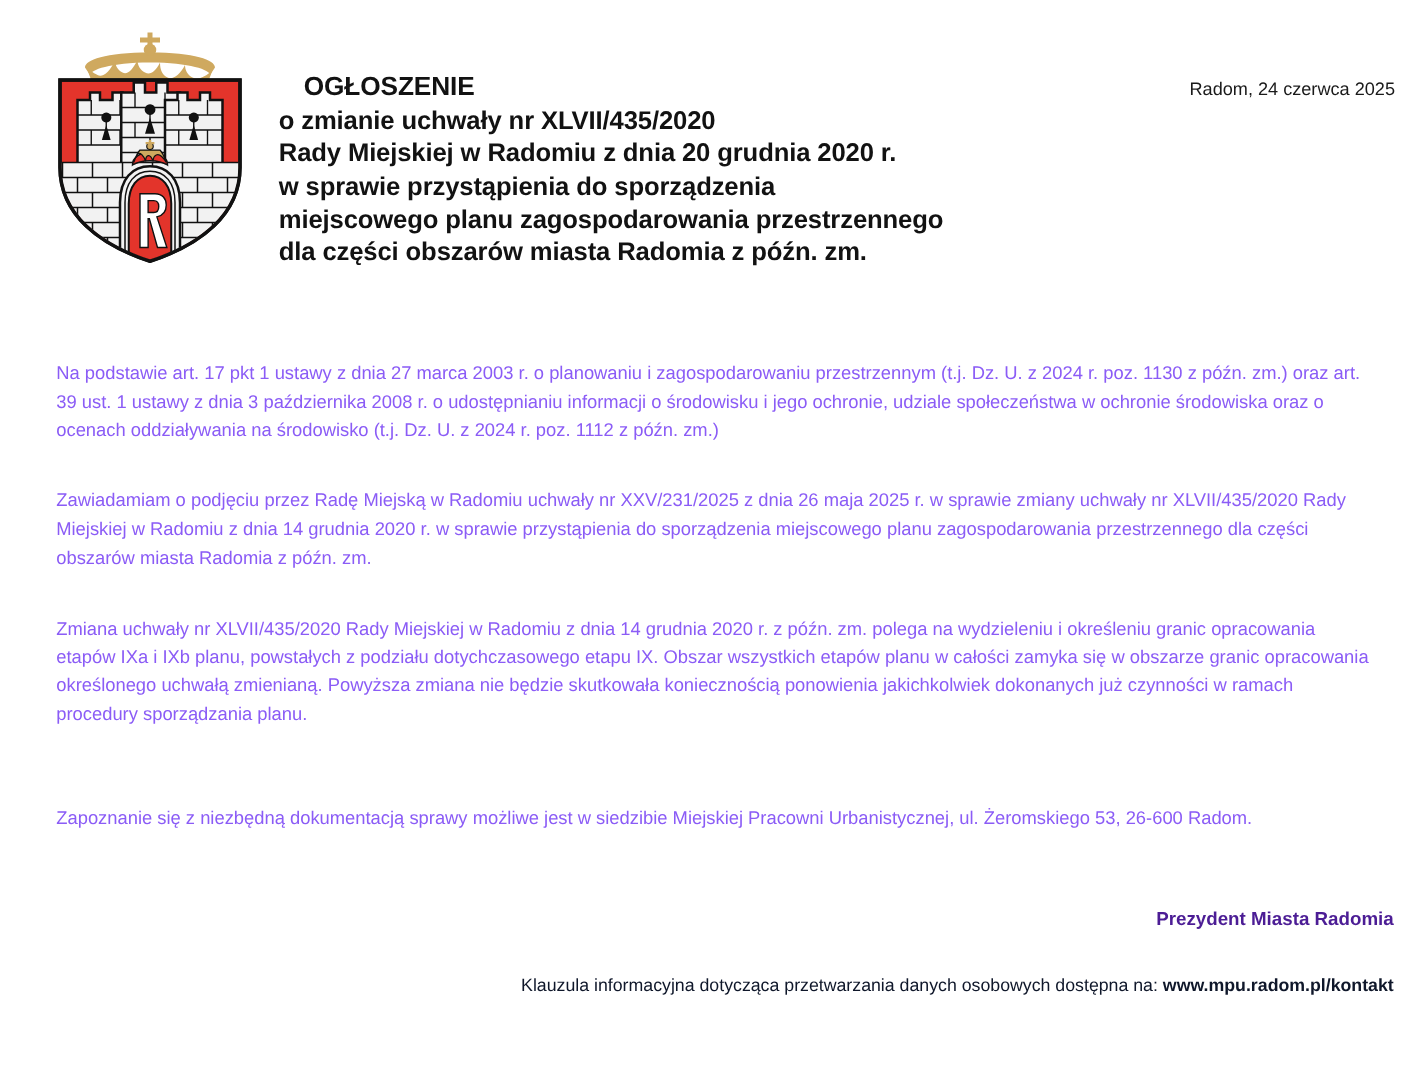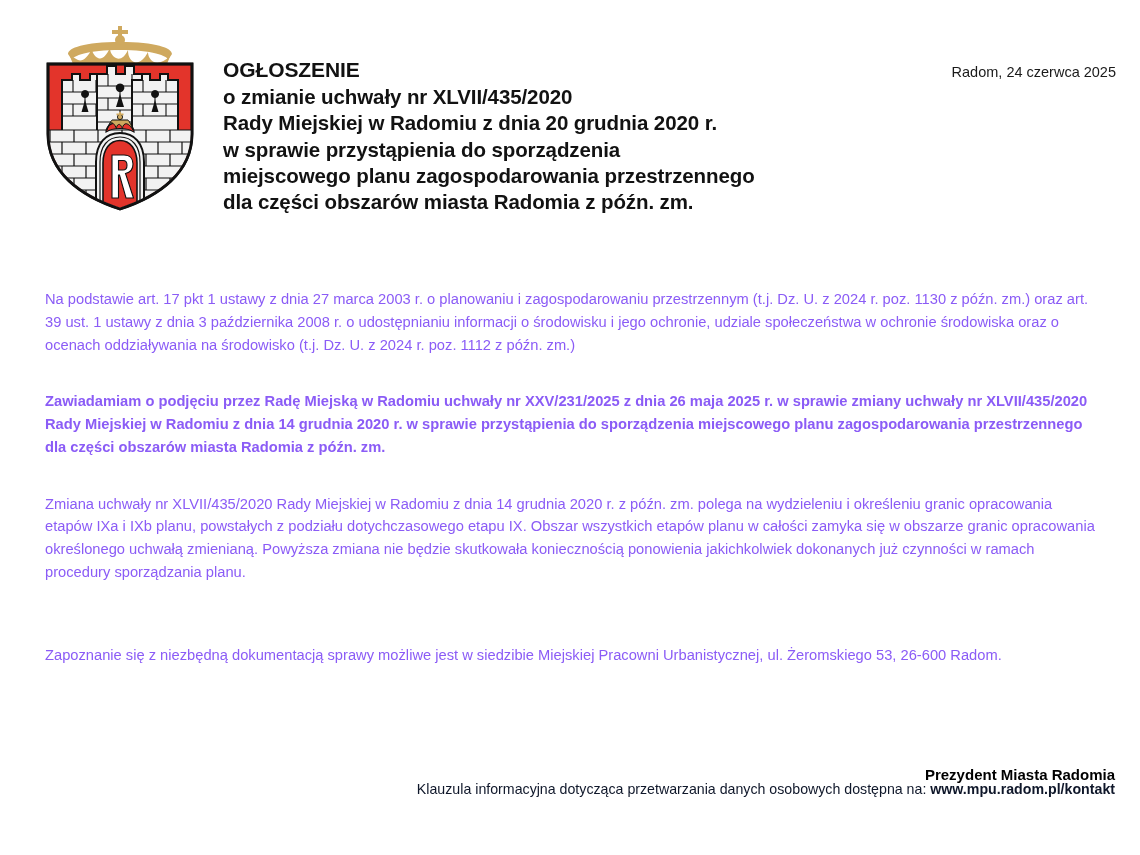--- a/index.html
+++ b/index.html
@@ -36,21 +36,21 @@
     top: 57px;
     font-weight: bold;
     line-height: 1.285;
   }
   .title-line {
     font-size: 20.5px;
     letter-spacing: -0.1px;
     white-space: nowrap;
     color: #121212;
   }
-  .title-line.l1 { font-size: 21px; }
+  .title-line.l1 { font-size: 21px; margin-left: 20px; }
   .title-line.l2 { font-size: 21px; }
 
   .doc-date {
     position: absolute;
     right: 24px;
     top: 64px;
     font-size: 14.5px;
     color: #1a1a1a;
     white-space: nowrap;
   }
@@ -61,40 +61,39 @@
     left: 45px;
     top: 288px;
     width: 1058px;
   }
   p.para {
     margin: 0;
     font-size: 14.7px;
     line-height: 1.55;
     color: #8b5cf6;
   }
-  p.para.bold { font-weight: bold; }
+  p.para.bold { font-weight: normal; }
   .spacer-lg { height: 34px; }
   .spacer-md { height: 30px; }
 
   .p-legal       { margin-bottom: 0; }
   .p-notice      { }
   .p-change      { }
   .p-attachment  { }
   .p-docs        { font-size: 14.3px; white-space: nowrap; }
 
   
   .signature {
     position: absolute;
     right: 25px;
     top: 727px;
     font-size: 15px;
     font-weight: bold;
-    color: #000000;
-    white-space: nowrap;
-    margin-top: 39px;
+    color: #4c1d95;
+    white-space: nowrap;
   }
   .clause {
     position: absolute;
     right: 25px;
     top: 781px;
     font-size: 14.2px;
     color: #0f172a;
     white-space: nowrap;
   }
   .clause .url { font-weight: bold; }

